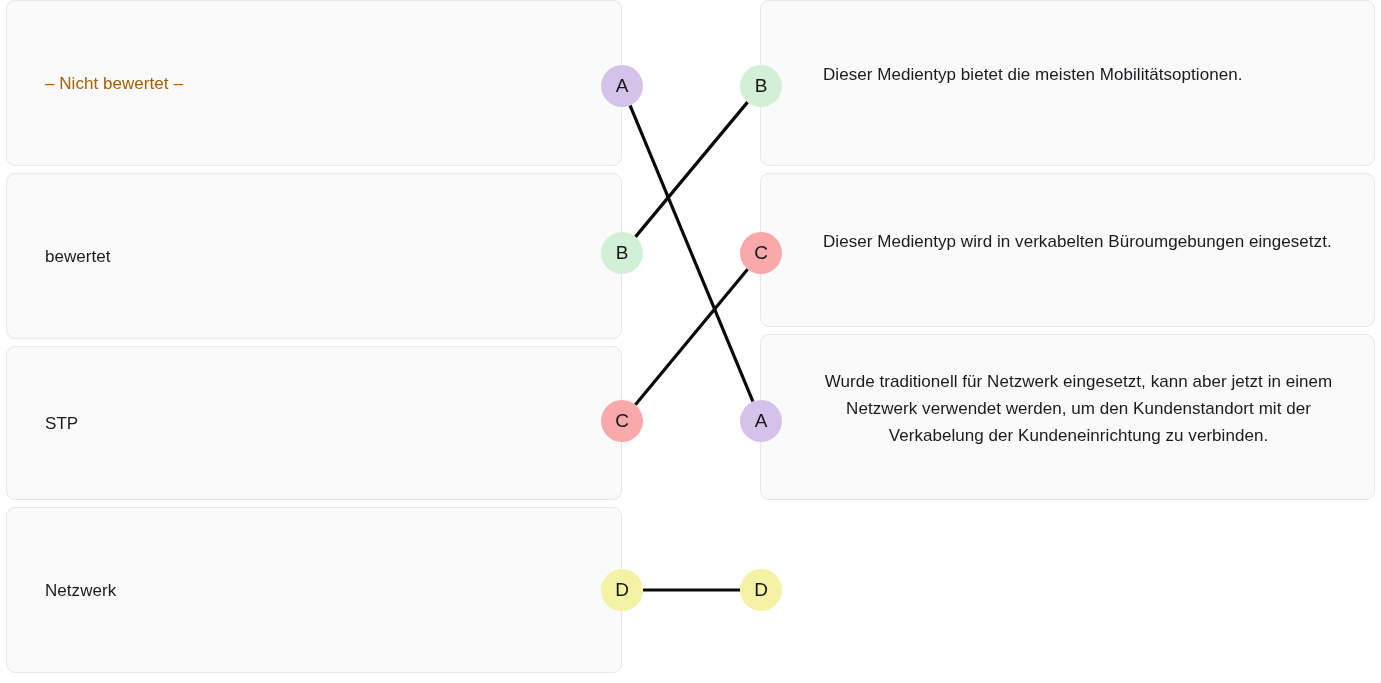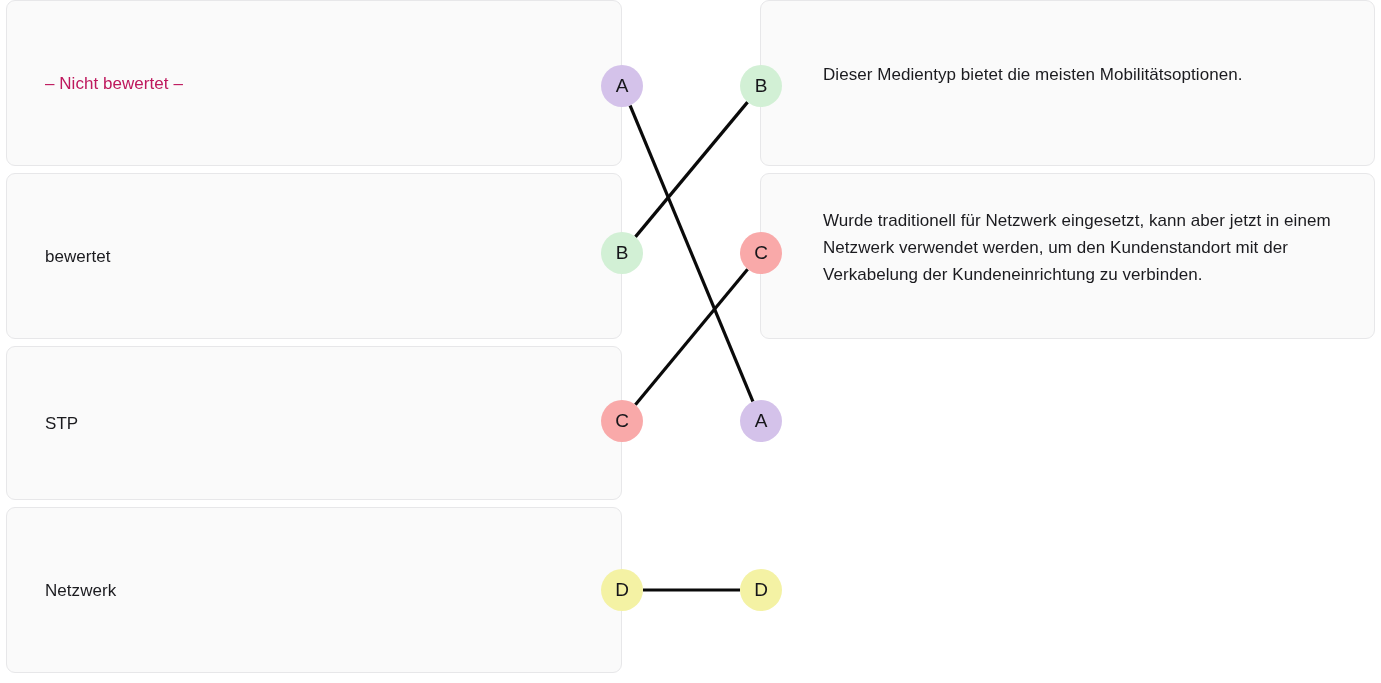--- a/index.html
+++ b/index.html
@@ -36,34 +36,34 @@
   .card {
     box-sizing: border-box;
     background: #fafafa;
     border: 1px solid #e7e7e9;
     border-radius: 9px;
     display: flex;
     align-items: center;
     position: relative;
   }
   .card-left  { padding: 0 40px 0 38px; }
-  .card-right { padding: 0 40px 17px 62px; }
+  .card-right { padding: 0 40px 17px 62px; text-align: center; }
 
   .card-row-1 { height: 166px; margin-bottom: 7px; }
   .card-row-2 { height: 166px; margin-bottom: 7px; }
   .card-row-3 { height: 154px; margin-bottom: 7px; }
   .card-row-4 { height: 166px; }
 
   .card-text {
     font-size: 17px;
     line-height: 27px;
     color: #1b1b1f;
     letter-spacing: 0.05px;
   }
-  .card-text-unrated { color: #be185d; }
+  .card-text-unrated { color: #a16207; }
 
   
   .node {
     position: absolute;
     width: 42px;
     height: 42px;
     border-radius: 50%;
     display: flex;
     align-items: center;
     justify-content: center;
@@ -113,20 +113,23 @@
     </div>
     <div class="card card-left card-row-4">
       <span class="card-text">Netzwerk</span>
     </div>
   </div>
 
   <div class="column column-right">
     <div class="card card-right card-row-1">
       <span class="card-text">Dieser Medientyp bietet die meisten Mobilitätsoptionen.</span>
     </div>
+    <div class="card card-right card-row-3">
+      <span class="card-text">Dieser Medientyp wird in verkabelten Büroumgebungen eingesetzt.</span>
+    </div>
     <div class="card card-right card-row-4">
       <span class="card-text">Wurde traditionell für Netzwerk eingesetzt, kann aber jetzt in einem Netzwerk verwendet werden, um den Kundenstandort mit der Verkabelung der Kundeneinrichtung zu verbinden.</span>
     </div>
   </div>
 
   <svg id="connector-lines" viewBox="0 0 1381 683" width="1381" height="683">
       <line x1="630.0481353511016" y1="105.39658519869798" x2="752.9518646488984" y2="401.603414801302" stroke="#0a0a0a"></line>
       <line x1="635.4343634918699" y1="236.8594337903433" x2="747.5656365081301" y2="102.1405662096567" stroke="#0a0a0a"></line>
       <line x1="635.3869508572644" y1="404.820088172515" x2="747.6130491427356" y2="269.179911827485" stroke="#0a0a0a"></line>
       <line x1="643" y1="590" x2="740" y2="590" stroke="#0a0a0a"></line>

